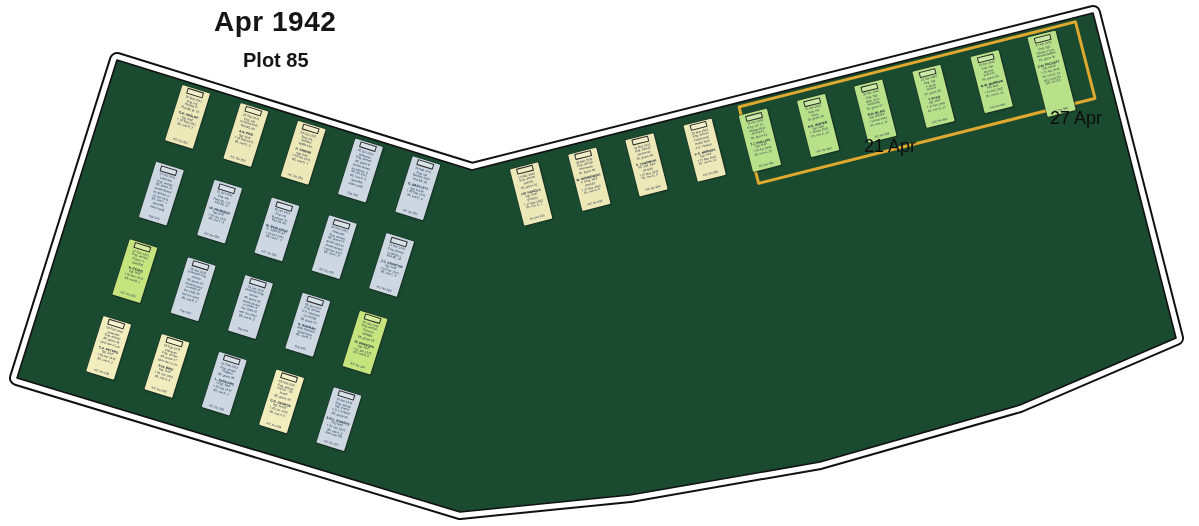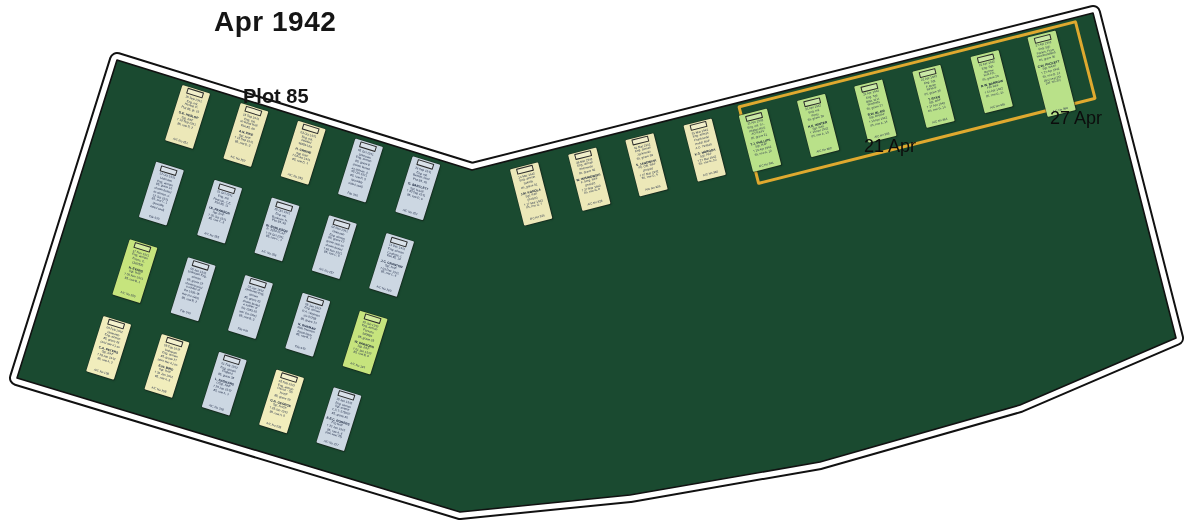--- a/index.html
+++ b/index.html
@@ -6,21 +6,21 @@
   #stage{
     position:relative;width:1199px;height:526px;overflow:hidden;
     background:#ffffff;font-family:"Liberation Sans",sans-serif;
   }
   #outline-svg{position:absolute;left:0;top:0;width:1199px;height:526px;}
   .title{
     position:absolute;left:214px;top:6px;font-size:28px;font-weight:bold;
     color:#151515;letter-spacing:0.5px;
   }
   .subtitle{
-    position:absolute;left:243px;top:49px;font-size:20px;font-weight:bold;color:#151515;margin-top:36px;
+    position:absolute;left:243px;top:49px;font-size:20px;font-weight:bold;color:#151515;
   }
   .date-label{
     position:absolute;font-size:18px;font-weight:normal;color:#0c0c0c;white-space:nowrap;
   }
   #label21{left:864px;top:136px;}
   #label27{left:1050px;top:108px;}
   .panel{position:absolute;width:0;height:0;transform-origin:0 0;}
   #leftPanel{left:130px;top:75px;transform:matrix(0.9553,0.2960,-0.3000,0.9538,0,0);}
   #rightPanel{left:485px;top:185px;transform:matrix(0.9695,-0.2451,0.2475,0.9692,0,0);}
   .hl-box{

